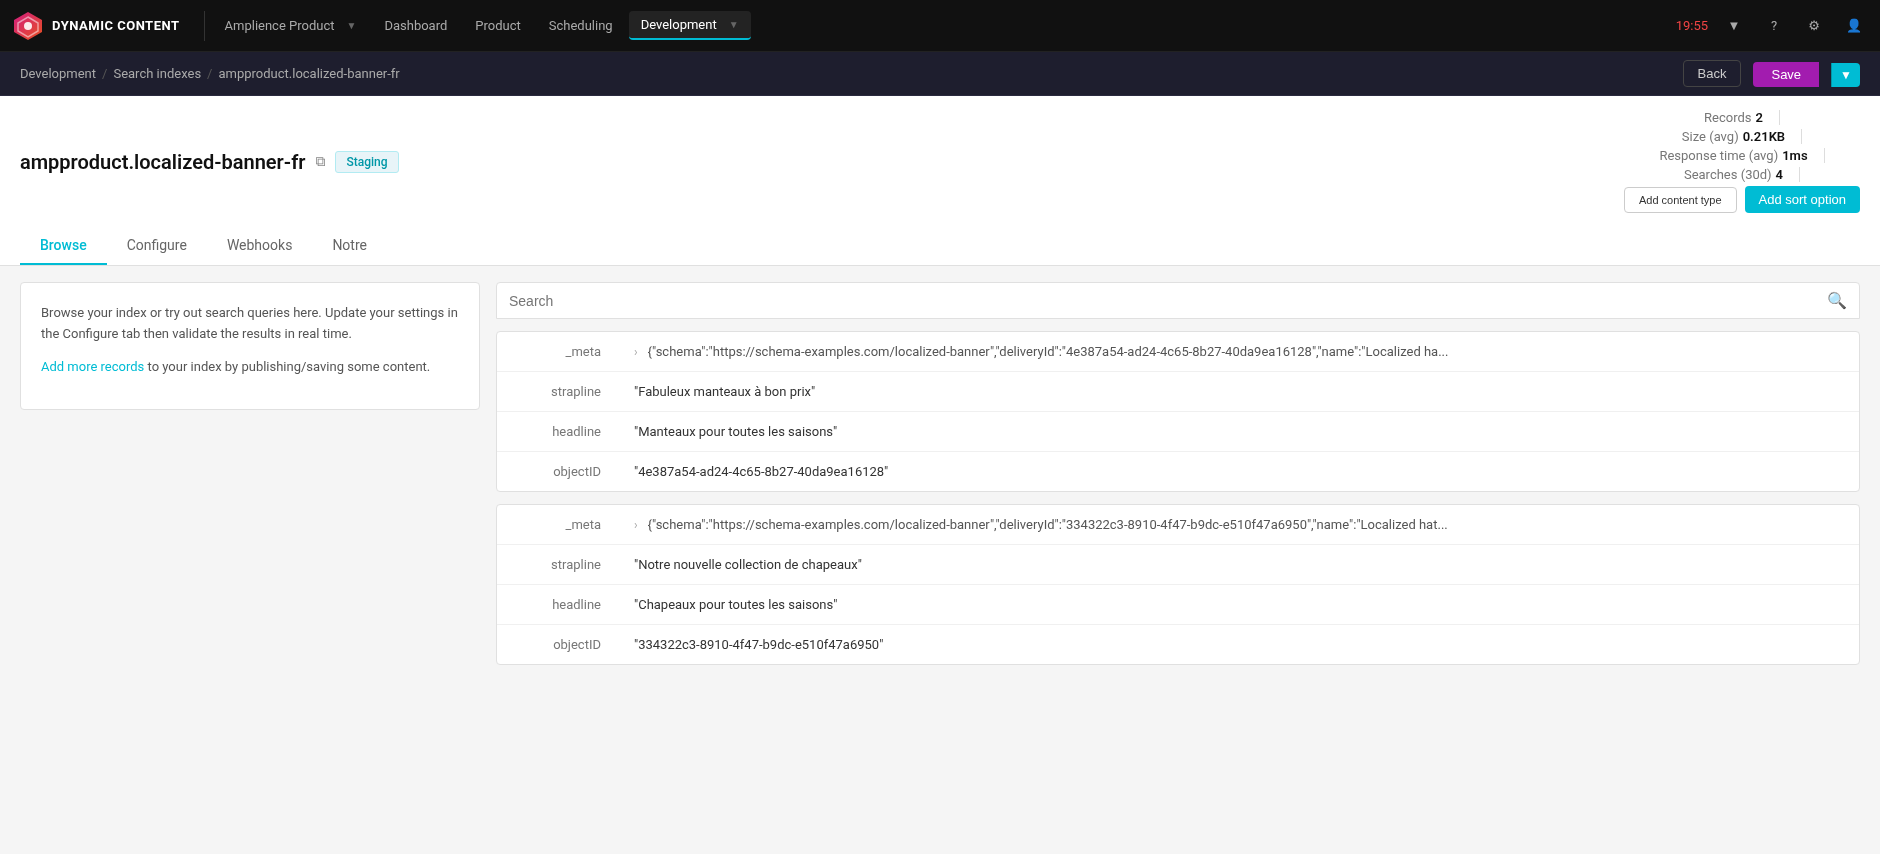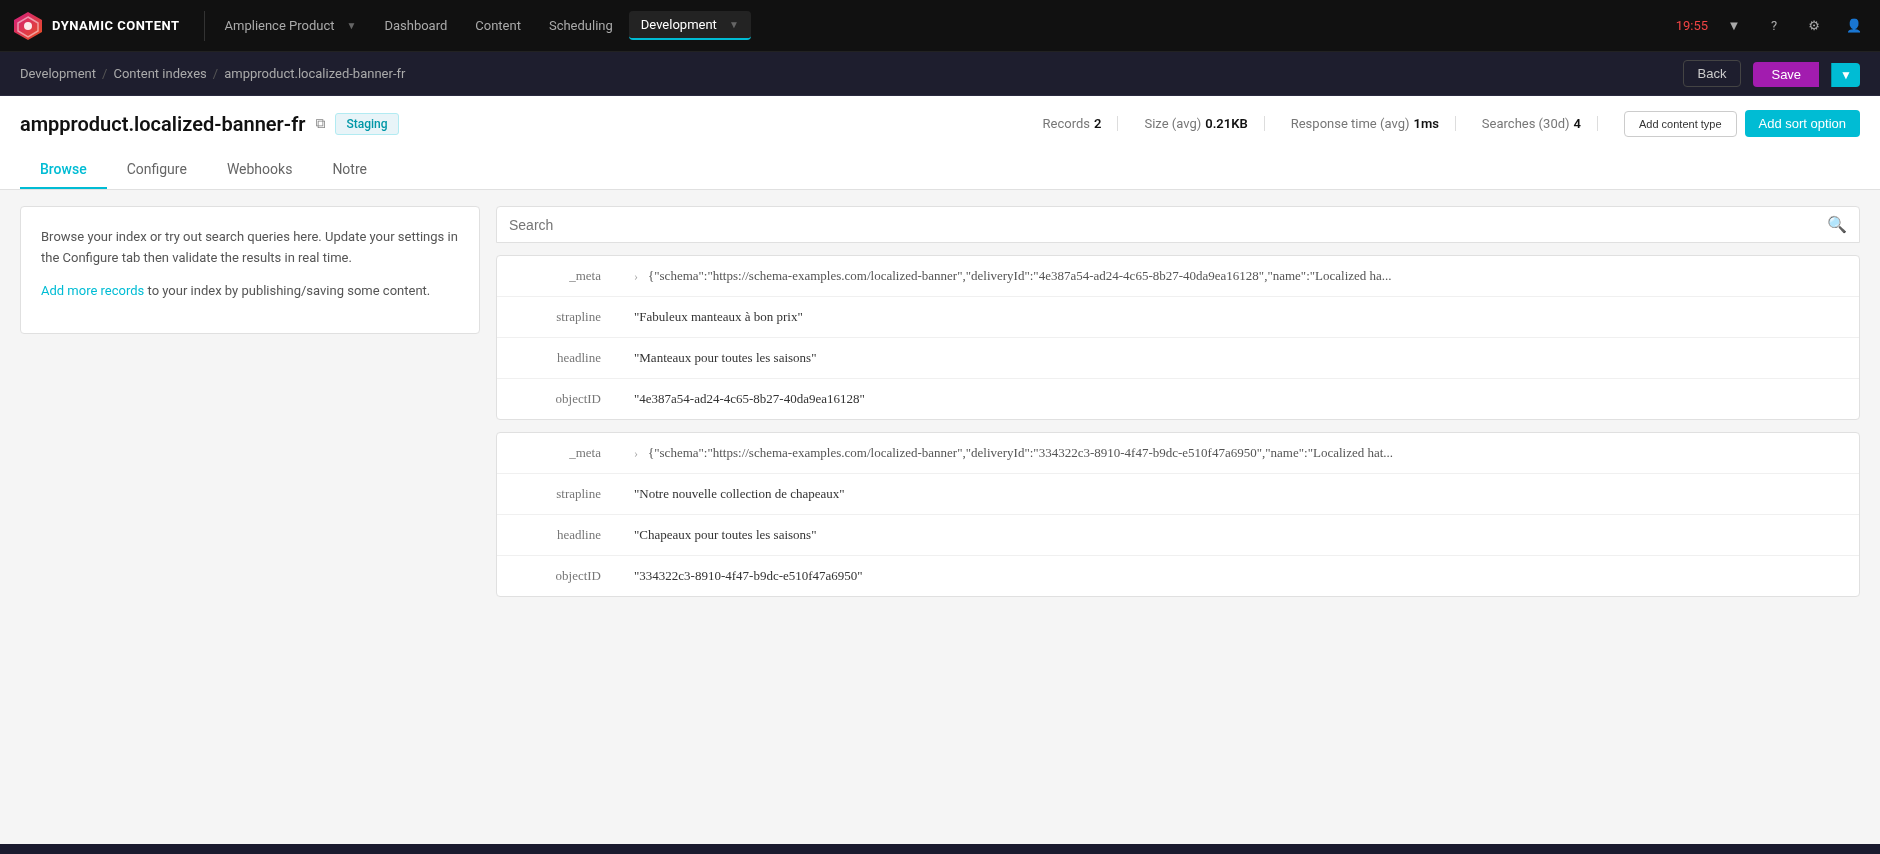--- a/index.html
+++ b/index.html
@@ -167,23 +167,24 @@
       color: #0097a7;
       border: 1px solid #b2ebf2;
       padding: 3px 10px;
       border-radius: 3px;
       font-size: 12px;
       font-weight: 500;
     }
     .page-title-right {
       display: flex;
       align-items: center;
-      gap: 10px;
+      gap: 4px;
       font-size: 13px;
       color: #555;
+      flex-direction: column;
     }
     .stat-group {
       display: flex;
       align-items: center;
       gap: 4px;
       padding: 0 16px;
       border-right: 1px solid #ddd;
     }
     .stat-group:last-of-type { border-right: none; }
     .stat-label { color: #777; }
@@ -319,21 +320,20 @@
     .record-card {
       background: #fff;
       border: 1px solid #e0e0e0;
       border-radius: 4px;
       overflow: hidden;
     }
     .record-row {
       display: flex;
       align-items: flex-end;
       border-bottom: 1px solid #f0f0f0;
-      font-family: Liberation Serif, serif;
     }
     .record-row:last-child { border-bottom: none; }
     .record-key {
       width: 120px;
       flex-shrink: 0;
       padding: 12px 16px;
       color: #777;
       font-size: 13px;
       text-align: right;
       font-weight: 400;
@@ -387,21 +387,21 @@
   <div class="nav-divider-v"></div>
   <div class="nav-items">
     <div class="nav-item">
       <span>Amplience Product</span>
       <span class="chevron">▼</span>
     </div>
     <div class="nav-item">
       <span>Dashboard</span>
     </div>
     <div class="nav-item">
-      <span>Content</span>
+      <span>Product</span>
     </div>
     <div class="nav-item">
       <span>Scheduling</span>
     </div>
     <div class="nav-item active">
       <span>Development</span>
       <span class="chevron">▼</span>
     </div>
   </div>
   <div class="nav-right">
@@ -410,21 +410,21 @@
     <span class="nav-icon-btn">?</span>
     <span class="nav-icon-btn">⚙</span>
     <span class="nav-icon-btn">👤</span>
   </div>
 </nav>
 
 <div class="breadcrumb-bar">
   <div class="breadcrumb">
     <a>Development</a>
     <span class="sep">/</span>
-    <a>Content indexes</a>
+    <a>Search indexes</a>
     <span class="sep">/</span>
     <span class="current">ampproduct.localized-banner-fr</span>
   </div>
   <div class="breadcrumb-actions">
     <button class="btn-back">Back</button>
     <button class="btn-save">Save</button>
     <button class="btn-save-arrow">▼</button>
   </div>
 </div>
 

